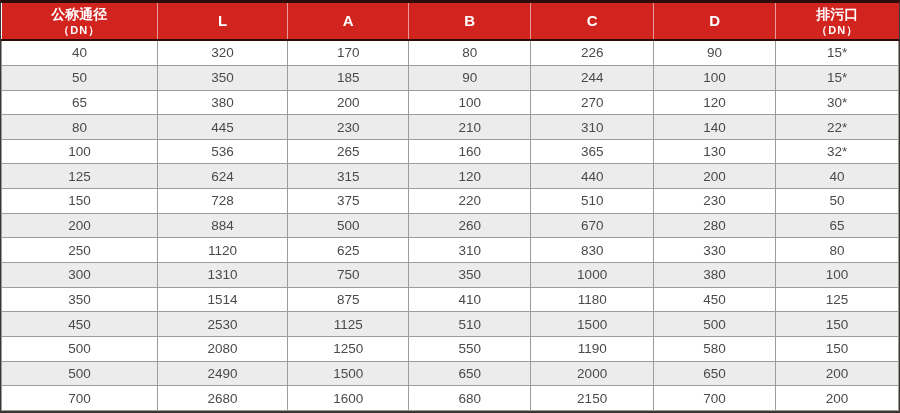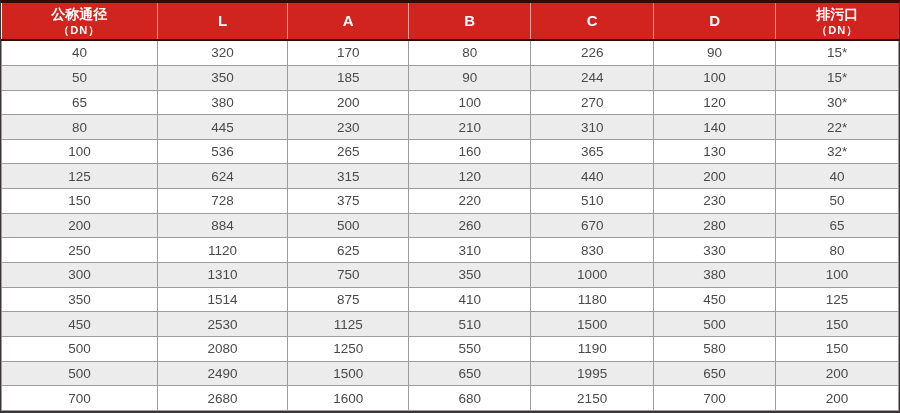--- a/index.html
+++ b/index.html
@@ -236,21 +236,21 @@
           <td>550</td>
           <td>1190</td>
           <td>580</td>
           <td>150</td>
         </tr>
         <tr>
           <td>500</td>
           <td>2490</td>
           <td>1500</td>
           <td>650</td>
-          <td>1995</td>
+          <td>2000</td>
           <td>650</td>
           <td>200</td>
         </tr>
         <tr>
           <td>700</td>
           <td>2680</td>
           <td>1600</td>
           <td>680</td>
           <td>2150</td>
           <td>700</td>

